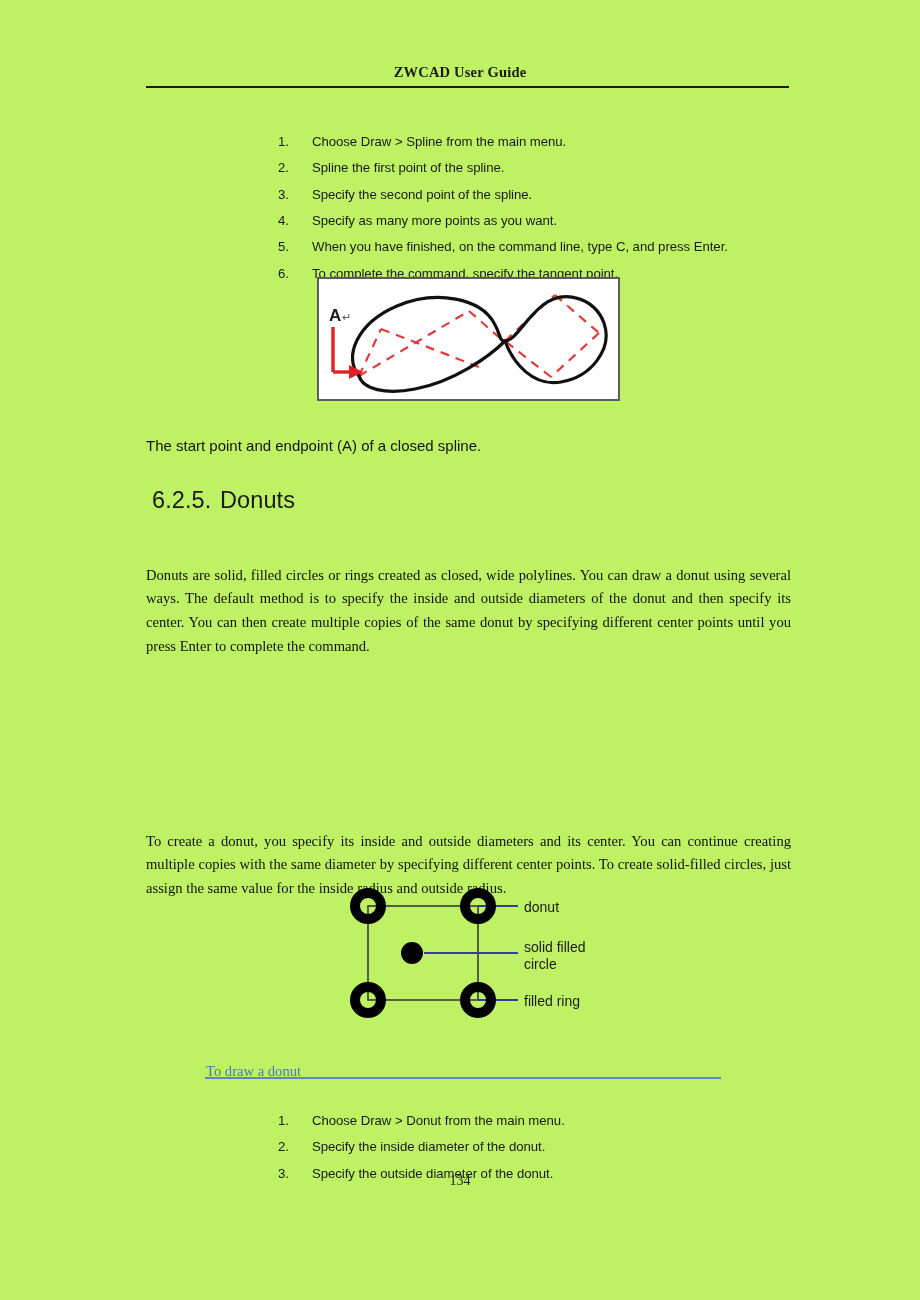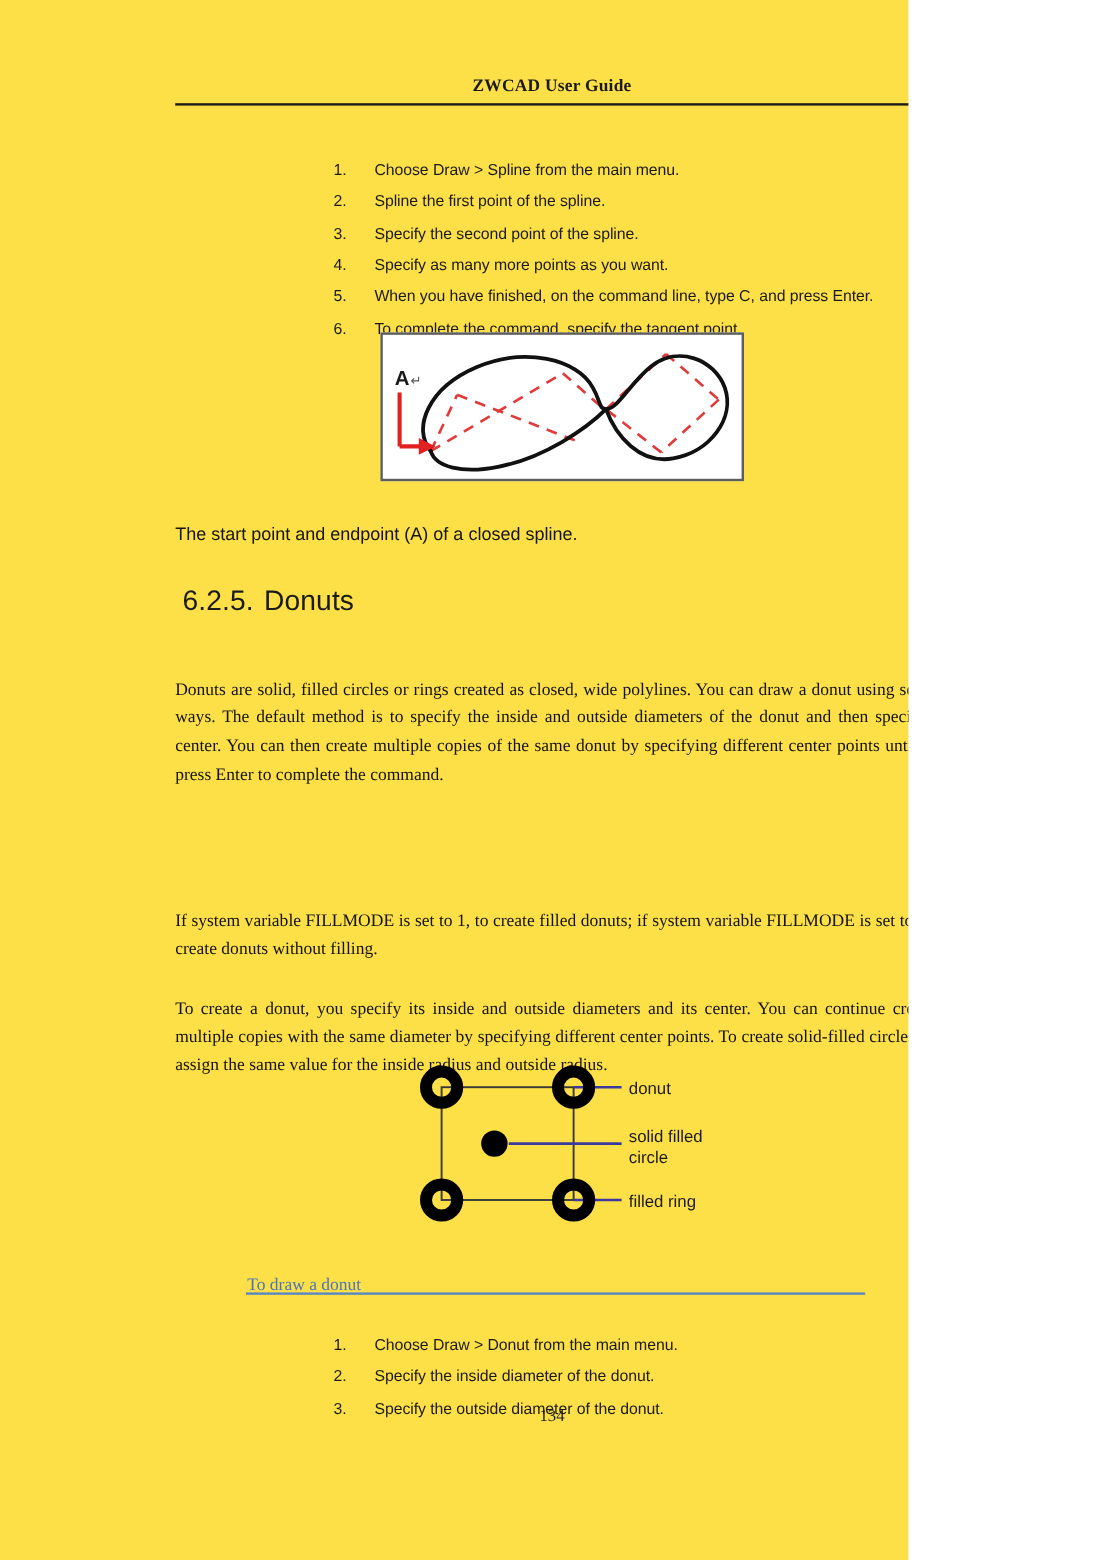--- a/index.html
+++ b/index.html
@@ -2,23 +2,23 @@
 <html><head>
 <meta charset="utf-8">
 <style>
   html, body {
     margin: 0;
     padding: 0;
     background: #ffffff;
   }
   .page {
     position: relative;
-    width: 757px;
+    width: 920px;
     height: 1300px;
-    background: #fde047;
+    background: #bef264;
     overflow: hidden;
     font-family: "Liberation Serif", serif;
     color: #000000;
   }
 
   
   .header-title {
     position: absolute;
     left: 0;
     top: 64px;
@@ -236,21 +236,20 @@
     </svg>
   </div>
 
   <div class="caption">The start point and endpoint (A) of a closed spline.</div>
 
   <div class="section-heading">
     <span class="sec-num">6.2.5.</span><span>Donuts</span>
   </div>
 
   <p class="body-para" id="para-1">Donuts are solid, filled circles or rings created as closed, wide polylines. You can draw a donut using several ways. The default method is to specify the inside and outside diameters of the donut and then specify its center. You can then create multiple copies of the same donut by specifying different center points until you press Enter to complete the command.</p>
-  <p class="body-para" id="para-3">If system variable FILLMODE is set to 1, to create filled donuts; if system variable FILLMODE is set to 0, to create donuts without filling.</p>
   <p class="body-para" id="para-4">To create a donut, you specify its inside and outside diameters and its center. You can continue creating multiple copies with the same diameter by specifying different center points. To create solid-filled circles, just assign the same value for the inside radius and outside radius.</p>
 
   <div class="figure-donut">
     <svg viewBox="0 0 258 138" xmlns="http://www.w3.org/2000/svg">
 
       <g stroke="#3a3a3a" stroke-width="1.6" fill="none">
         <rect x="28" y="22" width="110" height="94"></rect>
       </g>
 
       <g stroke="#3a3a9e" stroke-width="2.2" fill="none">

